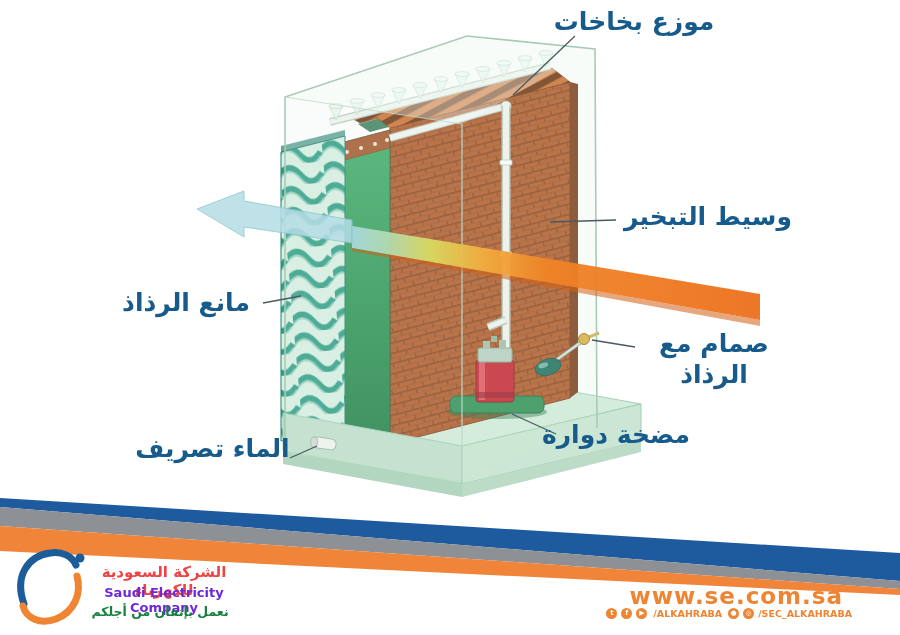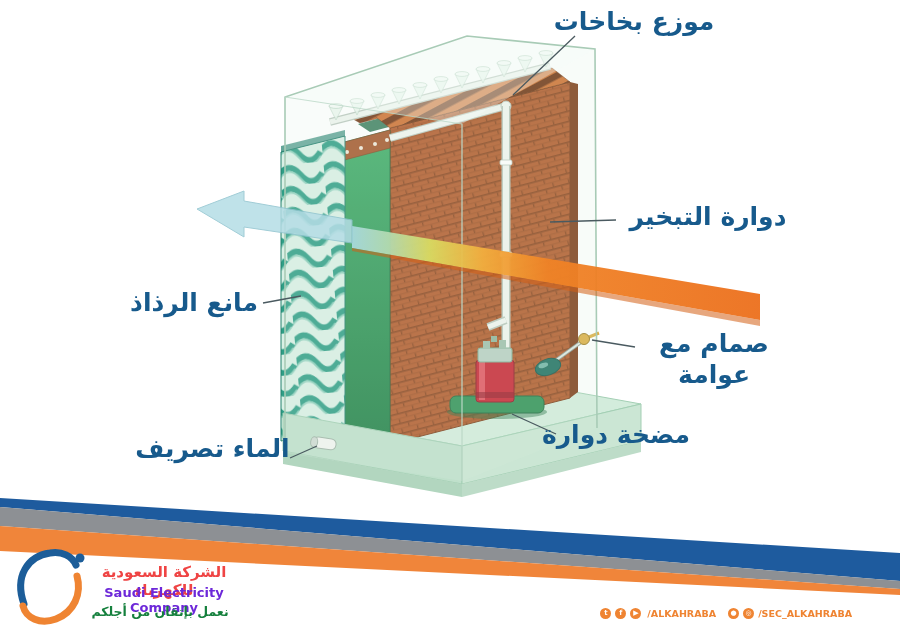--- a/index.html
+++ b/index.html
@@ -13,21 +13,21 @@
   .footer-en{position:absolute;left:80px;top:585px;width:168px;color:#6d28d9;font-weight:bold;
              font-size:13px;text-align:center;}
   .footer-slogan{position:absolute;left:80px;top:604px;width:160px;color:#15803d;font-weight:bold;
              font-size:12.5px;text-align:center;direction:rtl;}
   .website{position:absolute;right:57px;top:583px;color:#ef8432;font-weight:bold;font-size:23px;
            letter-spacing:1px;}
   .social-row{position:absolute;right:48px;top:608px;display:flex;align-items:center;gap:4px;
               color:#ef8432;font-size:9.5px;font-weight:bold;}
   .sicon{display:inline-flex;width:11px;height:11px;border-radius:50%;background:#ef8432;
          color:#ffffff;font-size:7px;line-height:11px;align-items:center;justify-content:center;}
-  .handle{margin-right:8px;margin-left:2px;}
+  .handle{margin-right:2px;margin-left:2px;}
 </style>
 </head>
 <body>
 
 <div class="stage">
 
 <svg width="900" height="635" viewBox="0 0 900 635">
   <defs>
     <pattern id="bricks" width="16" height="10" patternUnits="userSpaceOnUse" patternTransform="rotate(-14.6)">
       <rect width="16" height="10" fill="#b3592a"></rect>
@@ -189,39 +189,40 @@
 
   <g fill="none" stroke-linecap="round">
     <path d="M 24,604 C 14,576 28,556 50,553 C 62,551 72,556 76,565" stroke="#1c5d99" stroke-width="7"></path>
     <path d="M 77,576 C 82,594 74,612 56,619 C 40,625 26,618 23,606" stroke="#ef8432" stroke-width="7"></path>
     <circle cx="80" cy="558" r="4.5" fill="#1c5d99" stroke="none"></circle>
   </g>
 </svg>
 
 <div class="lbl" style="left:548px;top:6px;width:172px;">موزع بخاخات</div>
 
-<div class="lbl" style="left:622px;top:201px;width:172px;">دوارة التبخير</div>
-
-<div class="lbl" style="left:120px;top:287px;width:148px;">مانع الرذاذ</div>
+<div class="lbl" style="left:622px;top:201px;width:172px;">وسيط التبخير</div>
+
+<div class="lbl" style="left:112px;top:287px;width:148px;">مانع الرذاذ</div>
 
 <div class="lbl" style="left:630px;top:328px;width:168px;">
   <div>صمام مع</div>
-  <div>عوامة</div>
+  <div>الرذاذ</div>
 </div>
 
 <div class="lbl" style="left:532px;top:419px;width:168px;">مضخة دوارة</div>
 
 <div class="lbl" style="left:110px;top:433px;width:205px;">
   <div>الماء تصريف</div>
 </div>
 
 <div class="footer-ar">الشركة السعودية للكهرباء</div>
 <div class="footer-en">Saudi Electricity Company</div>
 <div class="footer-slogan">نعمل بإتقان من أجلكم</div>
 
+<div class="website">www.se.com.sa</div>
 
 <div class="social-row">
   <span class="sicon">t</span>
   <span class="sicon">f</span>
   <span class="sicon">▶</span>
   <span class="handle">/ALKAHRABA</span>
   <span class="sicon">●</span>
   <span class="sicon">◎</span>
   <span>/SEC_ALKAHRABA</span>
 </div>

